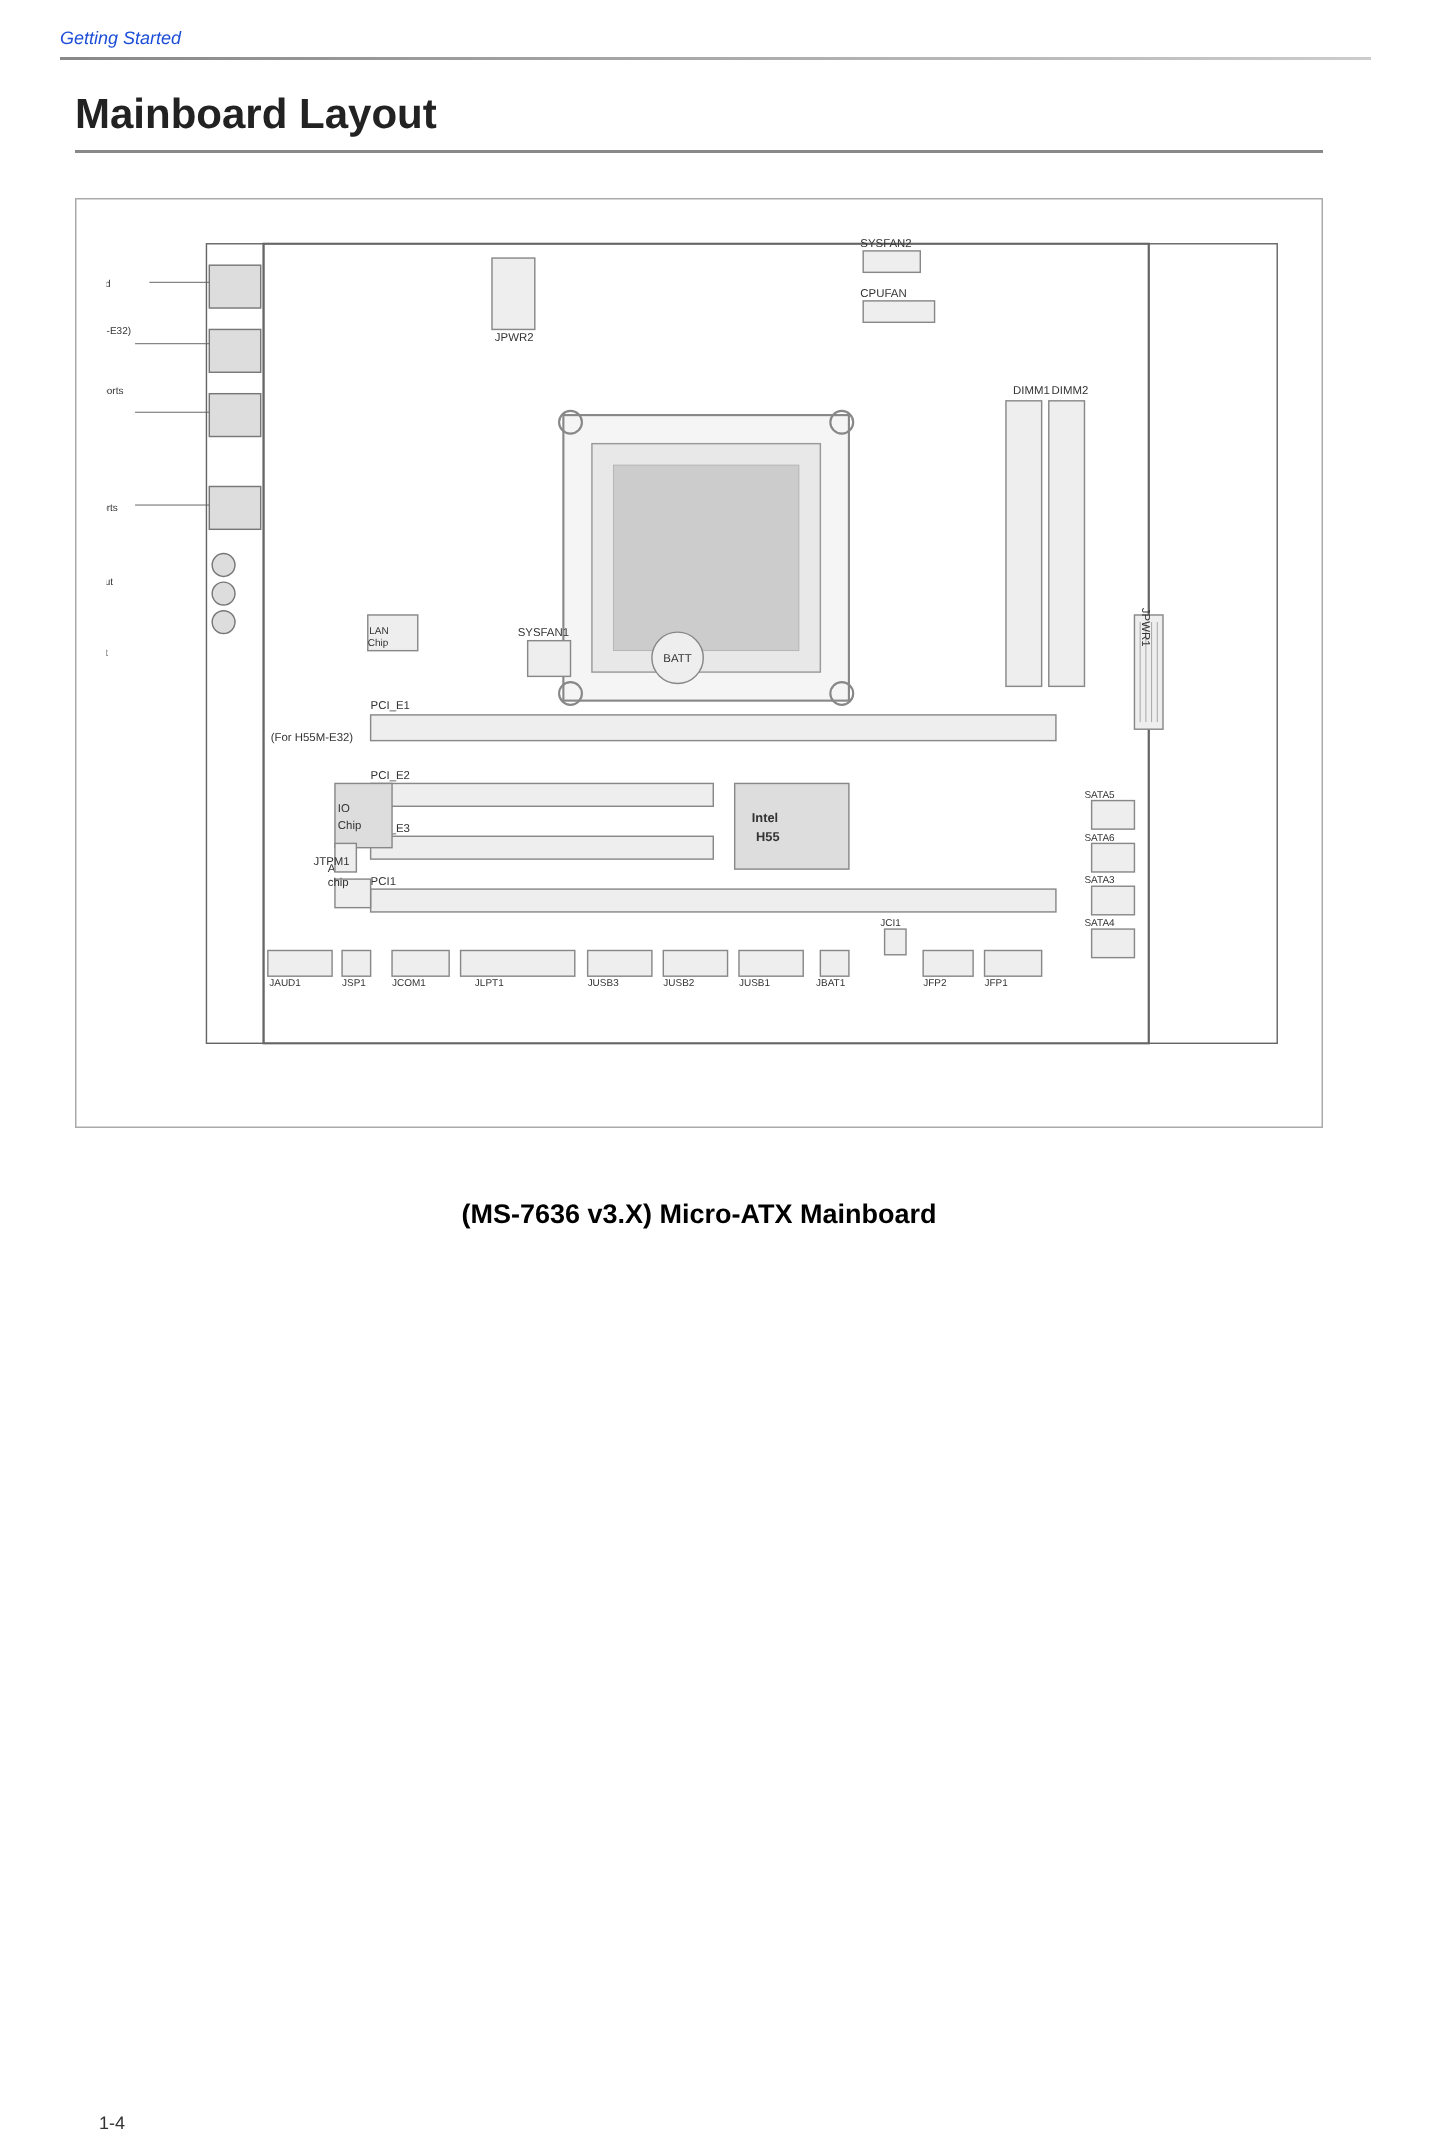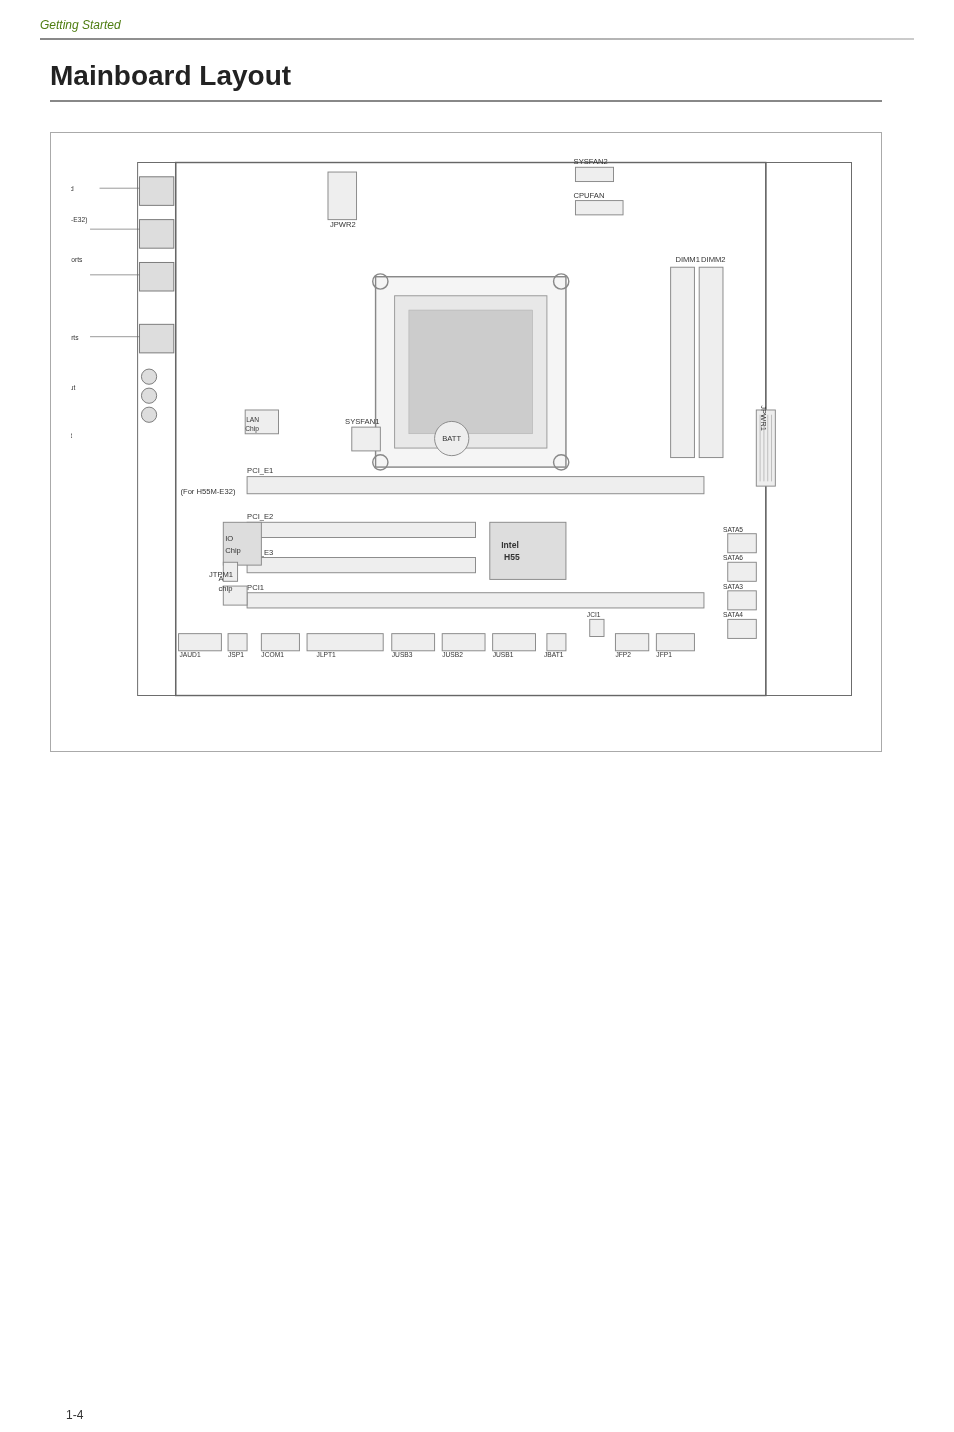--- a/index.html
+++ b/index.html
@@ -7,21 +7,21 @@
       width: 954px;
       min-height: 1432px;
       background: #fff;
       font-family: Arial, sans-serif;
       font-size: 12px;
       color: #000;
     }
     .page-header {
       padding: 18px 28px 6px 40px;
       font-size: 12px;
-      color: #4d7c0f;
+      color: #1d4ed8;
       font-style: italic;
     }
     .header-rule {
       height: 2px;
       background: linear-gradient(to right, #888, #ccc);
       margin: 0 40px;
     }
     .content-area {
       padding: 20px 72px 40px 50px;
     }
@@ -233,17 +233,18 @@
       <text x="-30" y="283" font-size="7" fill="#333">T:RS-Out</text>
       <text x="-30" y="299" font-size="7" fill="#333">M:CS-Out</text>
       <text x="-30" y="315" font-size="7" fill="#333">B:SS-Out</text>
 
     </svg>
   </div>
 
   <div class="caption-area">
     <div class="caption-title">
       <br>
+      <span>(MS-7636 v3.X) Micro-ATX Mainboard</span>
     </div>
   </div>
 </div>
 
 <div class="page-number">1-4</div>
 
 </body></html>

